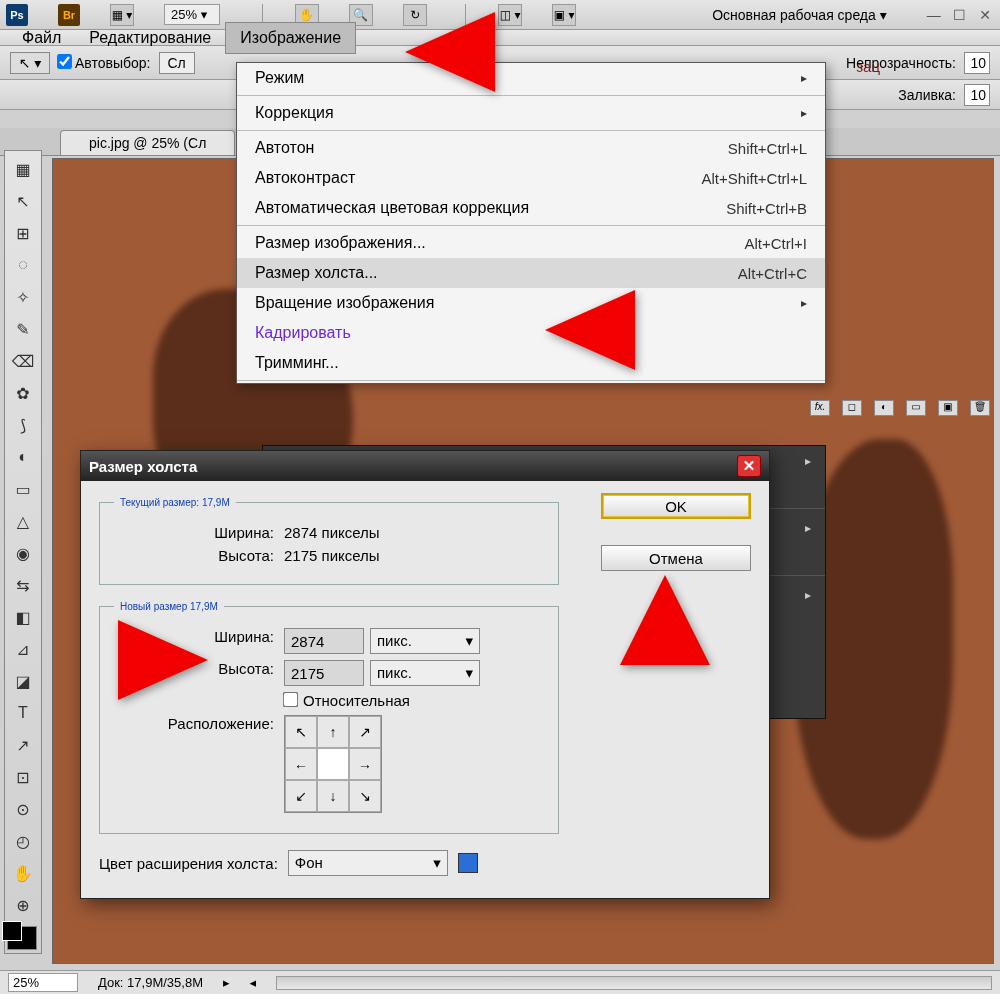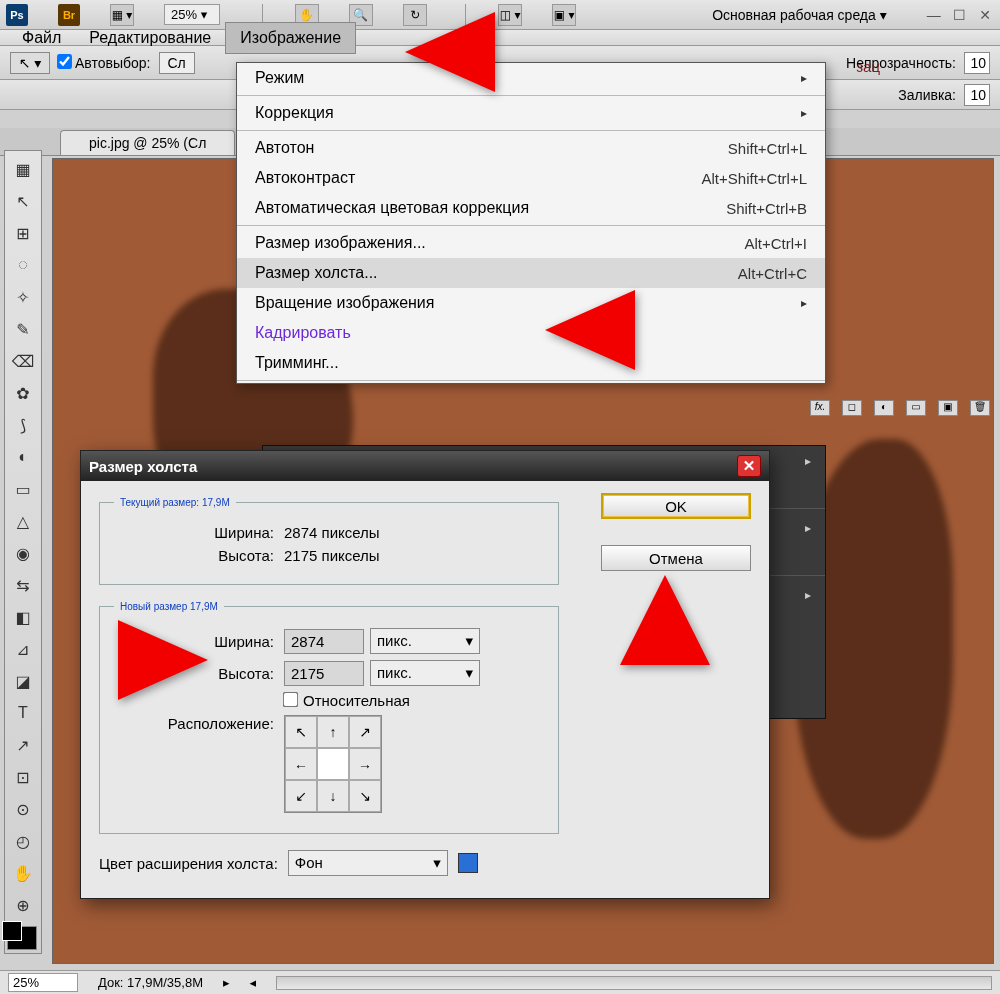--- a/index.html
+++ b/index.html
@@ -67,21 +67,21 @@
   .panel-icons span { width:20px; height:16px; border:1px solid #888; background:#ddd; display:inline-block; font-size:10px; text-align:center;}
   .panel-tab { position:absolute; right:120px; top:58px; font-size:15px; color:#7f1d1d;}
 
   
   .dialog { position:absolute; left:80px; top:450px; width:690px; background:#e8e8e8; border:1px solid #222; box-shadow:4px 6px 18px rgba(0,0,0,0.5); z-index:60;}
   .dialog .titlebar { height:30px; background:linear-gradient(#555,#222); color:#fff; display:flex; align-items:center; padding:0 8px; font-size:15px; font-weight:bold;}
   .dialog .titlebar .close { margin-left:auto; width:24px; height:22px; background:#d33; border:1px solid #800; color:#fff; display:flex; align-items:center; justify-content:center; font-weight:bold; border-radius:3px;}
   .dialog .body { padding:16px 18px 22px; position:relative;}
   .dialog fieldset { border:1px solid #9aa; padding:10px 14px 14px; margin-bottom:16px;}
   .dialog legend { color:#1040c0; font-size:10px; padding:0 6px;}
-  .dialog .fld-row { display:flex; align-items:center; margin:6px 0; font-size:15px;}
+  .dialog .fld-row { display:flex; margin:6px 0; font-size:15px;}
   .dialog .fld-row .lbl { width:170px; text-align:right; padding-right:10px;}
   .dialog .fld-row .val-static { }
   .dialog .fld-row input[type=text] { width:80px; padding:3px 6px; border:1px solid #888; background:#d8d8d8; font-size:15px;}
   .dialog .fld-row .unit-combo { width:110px; padding:3px 6px; border:1px solid #888; background:#eee; margin-left:6px; display:flex; justify-content:space-between;}
   .dialog .fld-row input[type=checkbox]{ transform:scale(1.2); margin-right:6px;}
   .dialog .anchor-grid { display:grid; grid-template-columns:repeat(3,32px); grid-template-rows:repeat(3,32px); border:1px solid #888;}
   .dialog .anchor-grid div { border:1px solid #aaa; display:flex; align-items:center;justify-content:center; font-size:14px;}
   .dialog .anchor-grid div.center { background:#fff;}
   .dialog .btns { position:absolute; right:18px; top:12px; width:150px; display:flex; flex-direction:column; gap:26px;}
   .dialog .btns button { height:26px; font-size:15px; border:1px solid #888; background:linear-gradient(#fefefe,#dcdcdc); }

